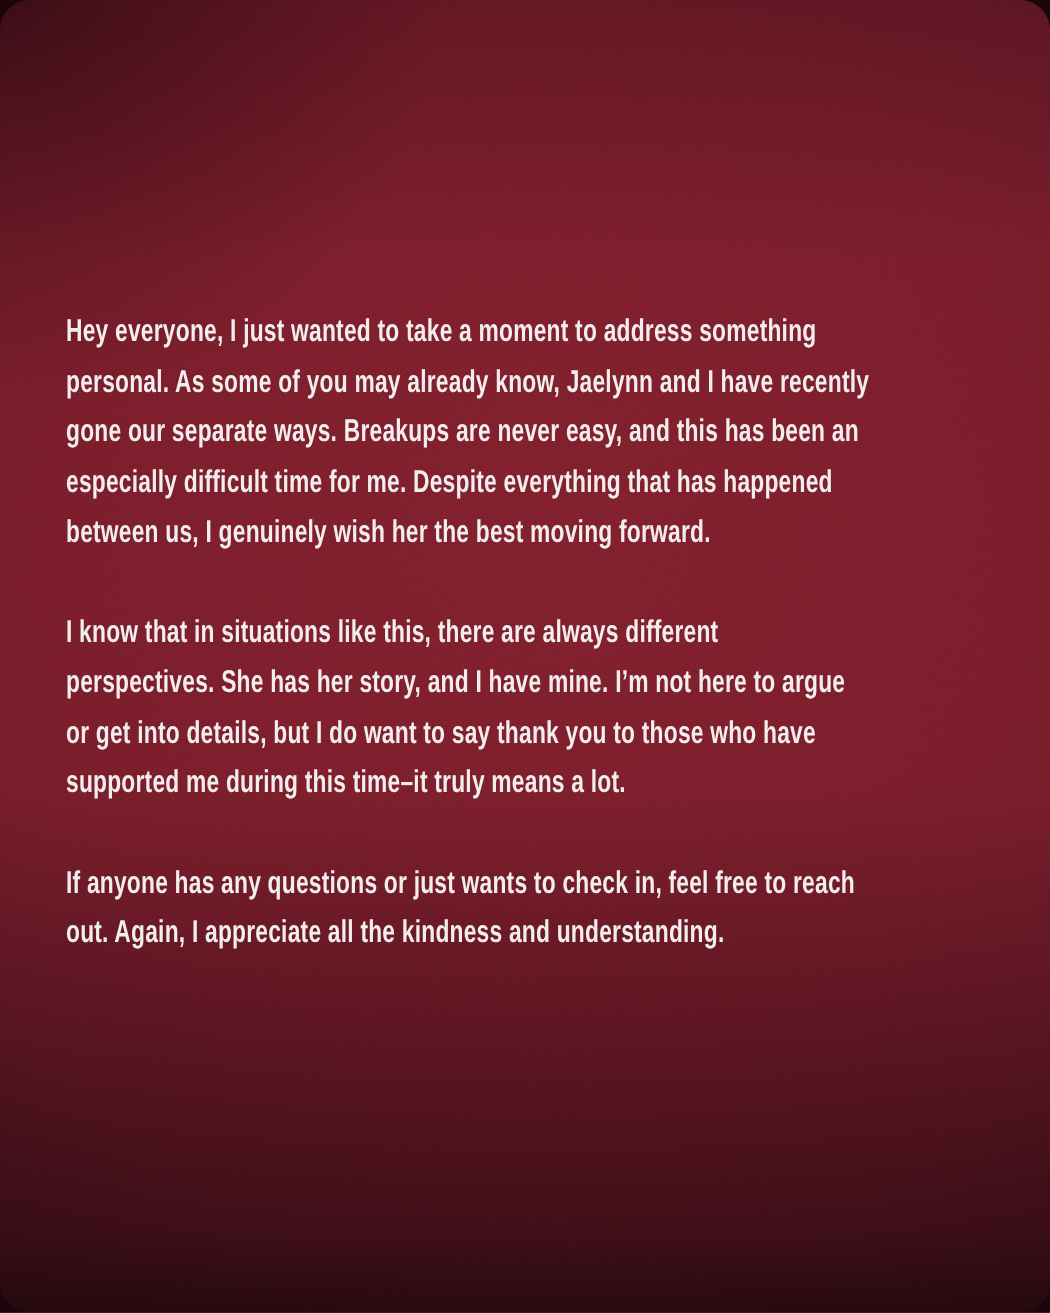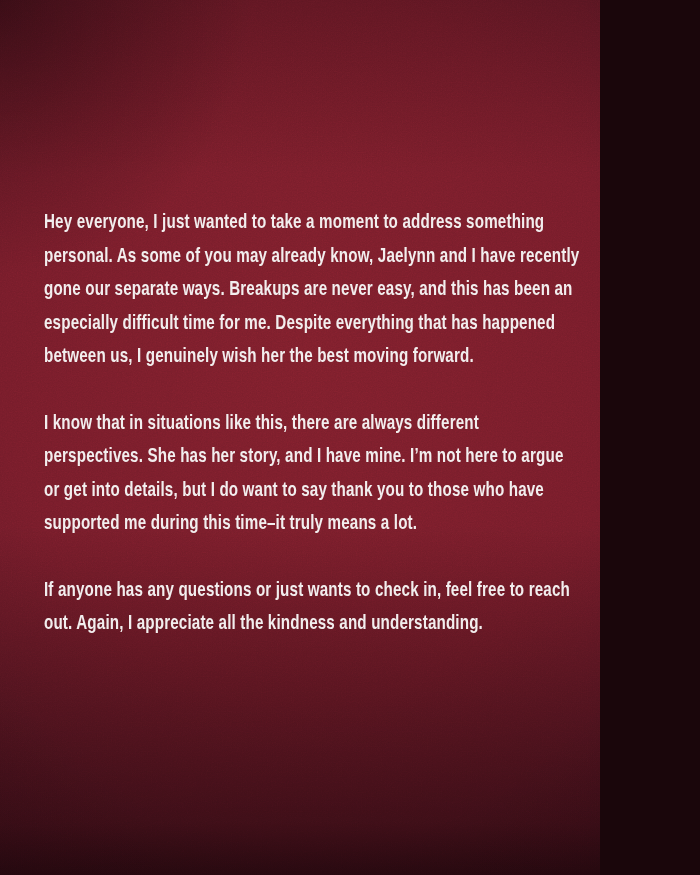--- a/index.html
+++ b/index.html
@@ -2,29 +2,30 @@
 <html><head>
 <meta charset="utf-8">
 <style>
   html, body {
     margin: 0;
     padding: 0;
     background: #1a060b;
   }
   .poster {
     position: relative;
-    width: 600px;
+    width: 700px;
     height: 875px;
     overflow: hidden;
     
     background:
       radial-gradient(60% 45% at 0% 0%, rgba(10,0,4,0.38) 0%, rgba(10,0,4,0) 70%),
       radial-gradient(150% 120% at 52% 42%, rgba(22,3,8,0) 45%, rgba(22,3,8,0.55) 100%),
       linear-gradient(180deg, rgba(20,3,8,0.22) 0%, rgba(0,0,0,0) 20%, rgba(0,0,0,0) 60%, rgba(14,2,6,0.50) 94%, rgba(14,2,6,0.72) 100%),
       radial-gradient(130% 100% at 52% 40%, #7e1f2c 0%, #761c2a 40%, #631927 70%, #4d1520 100%);
+    border-radius: 20px;
   }
   .grain {
     position: absolute;
     inset: 0;
     width: 100%;
     height: 100%;
     opacity: 0.20;
     mix-blend-mode: overlay;
     pointer-events: none;
   }

